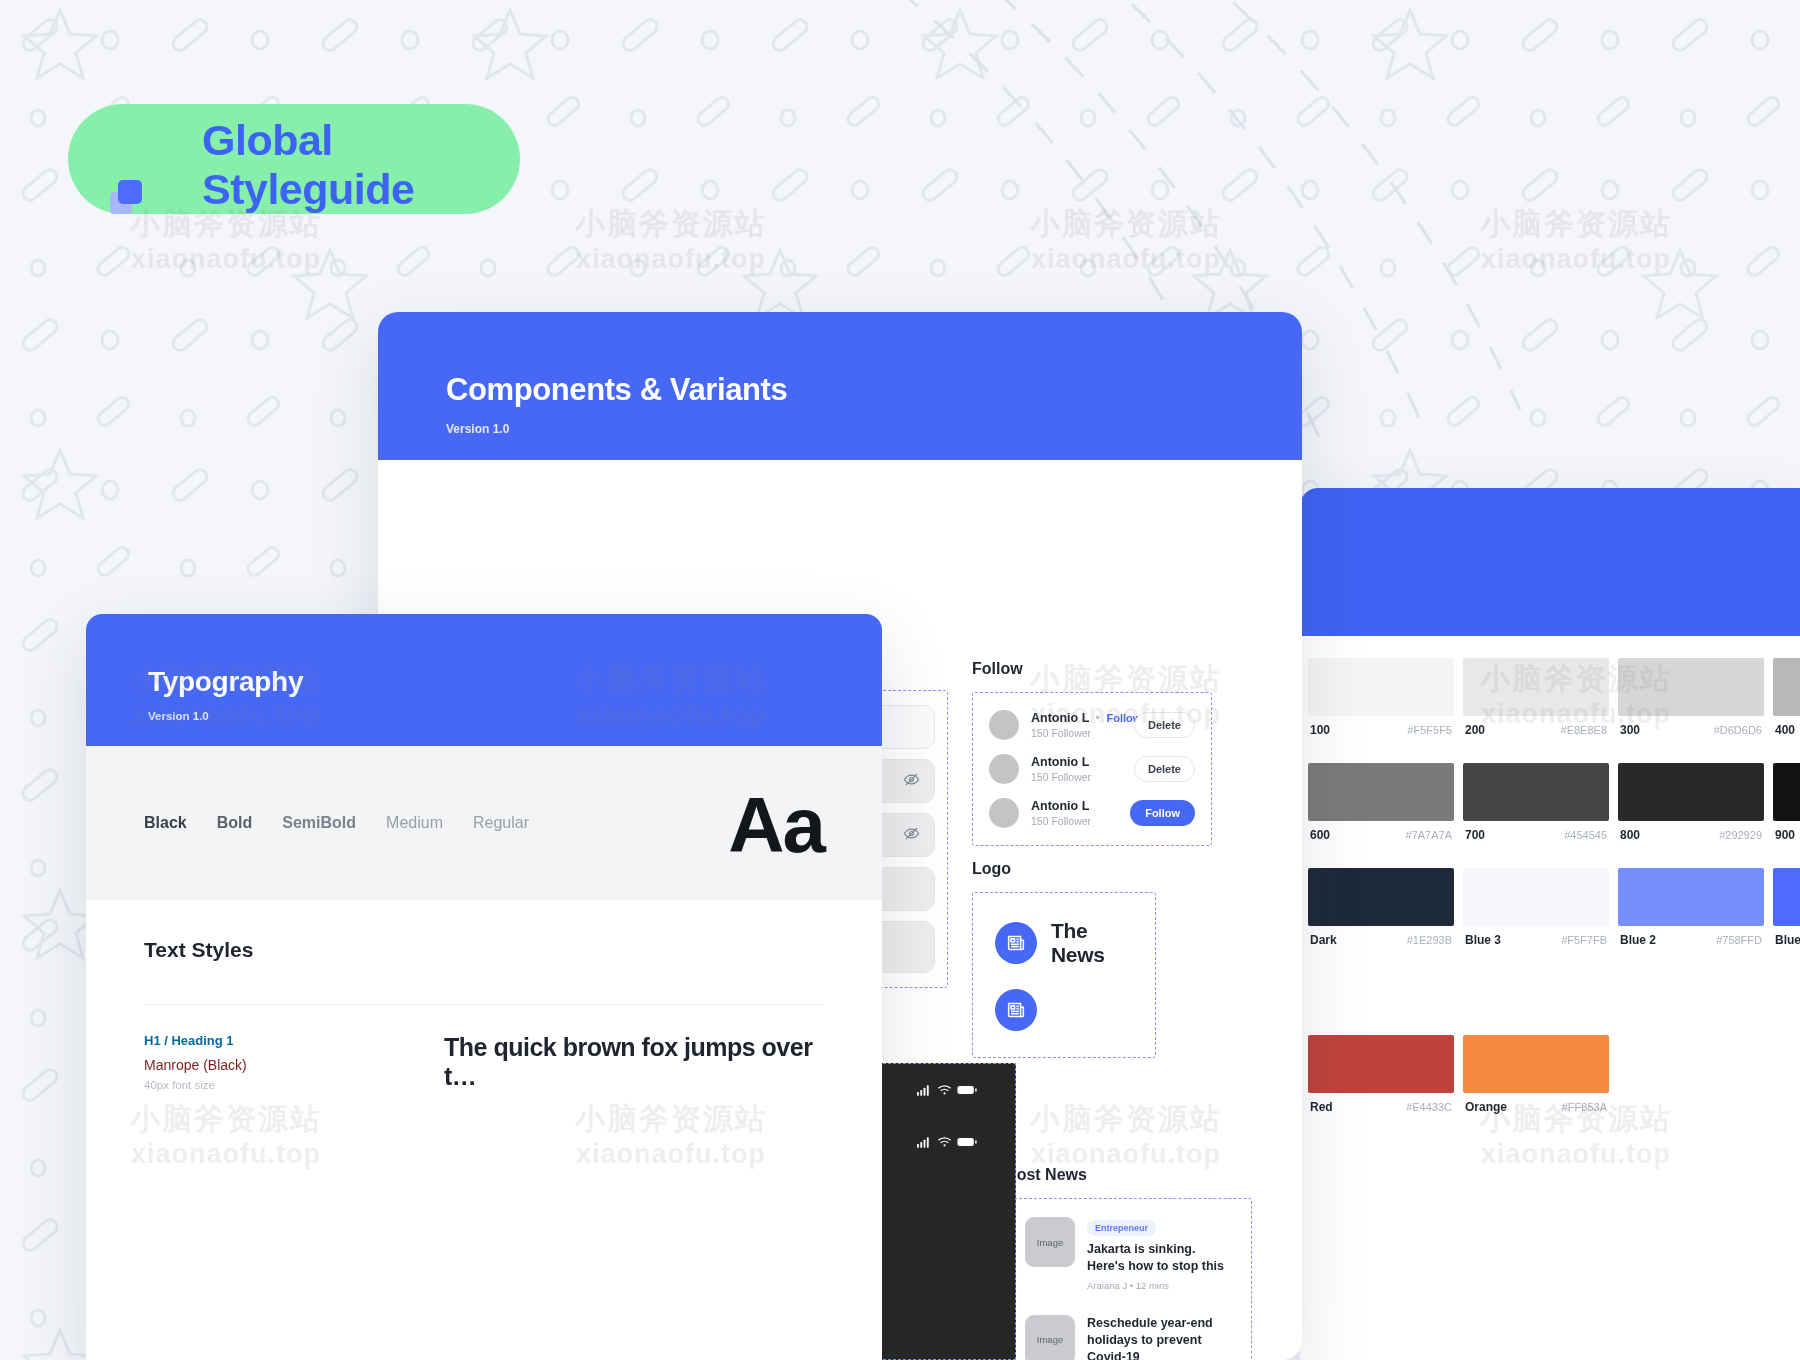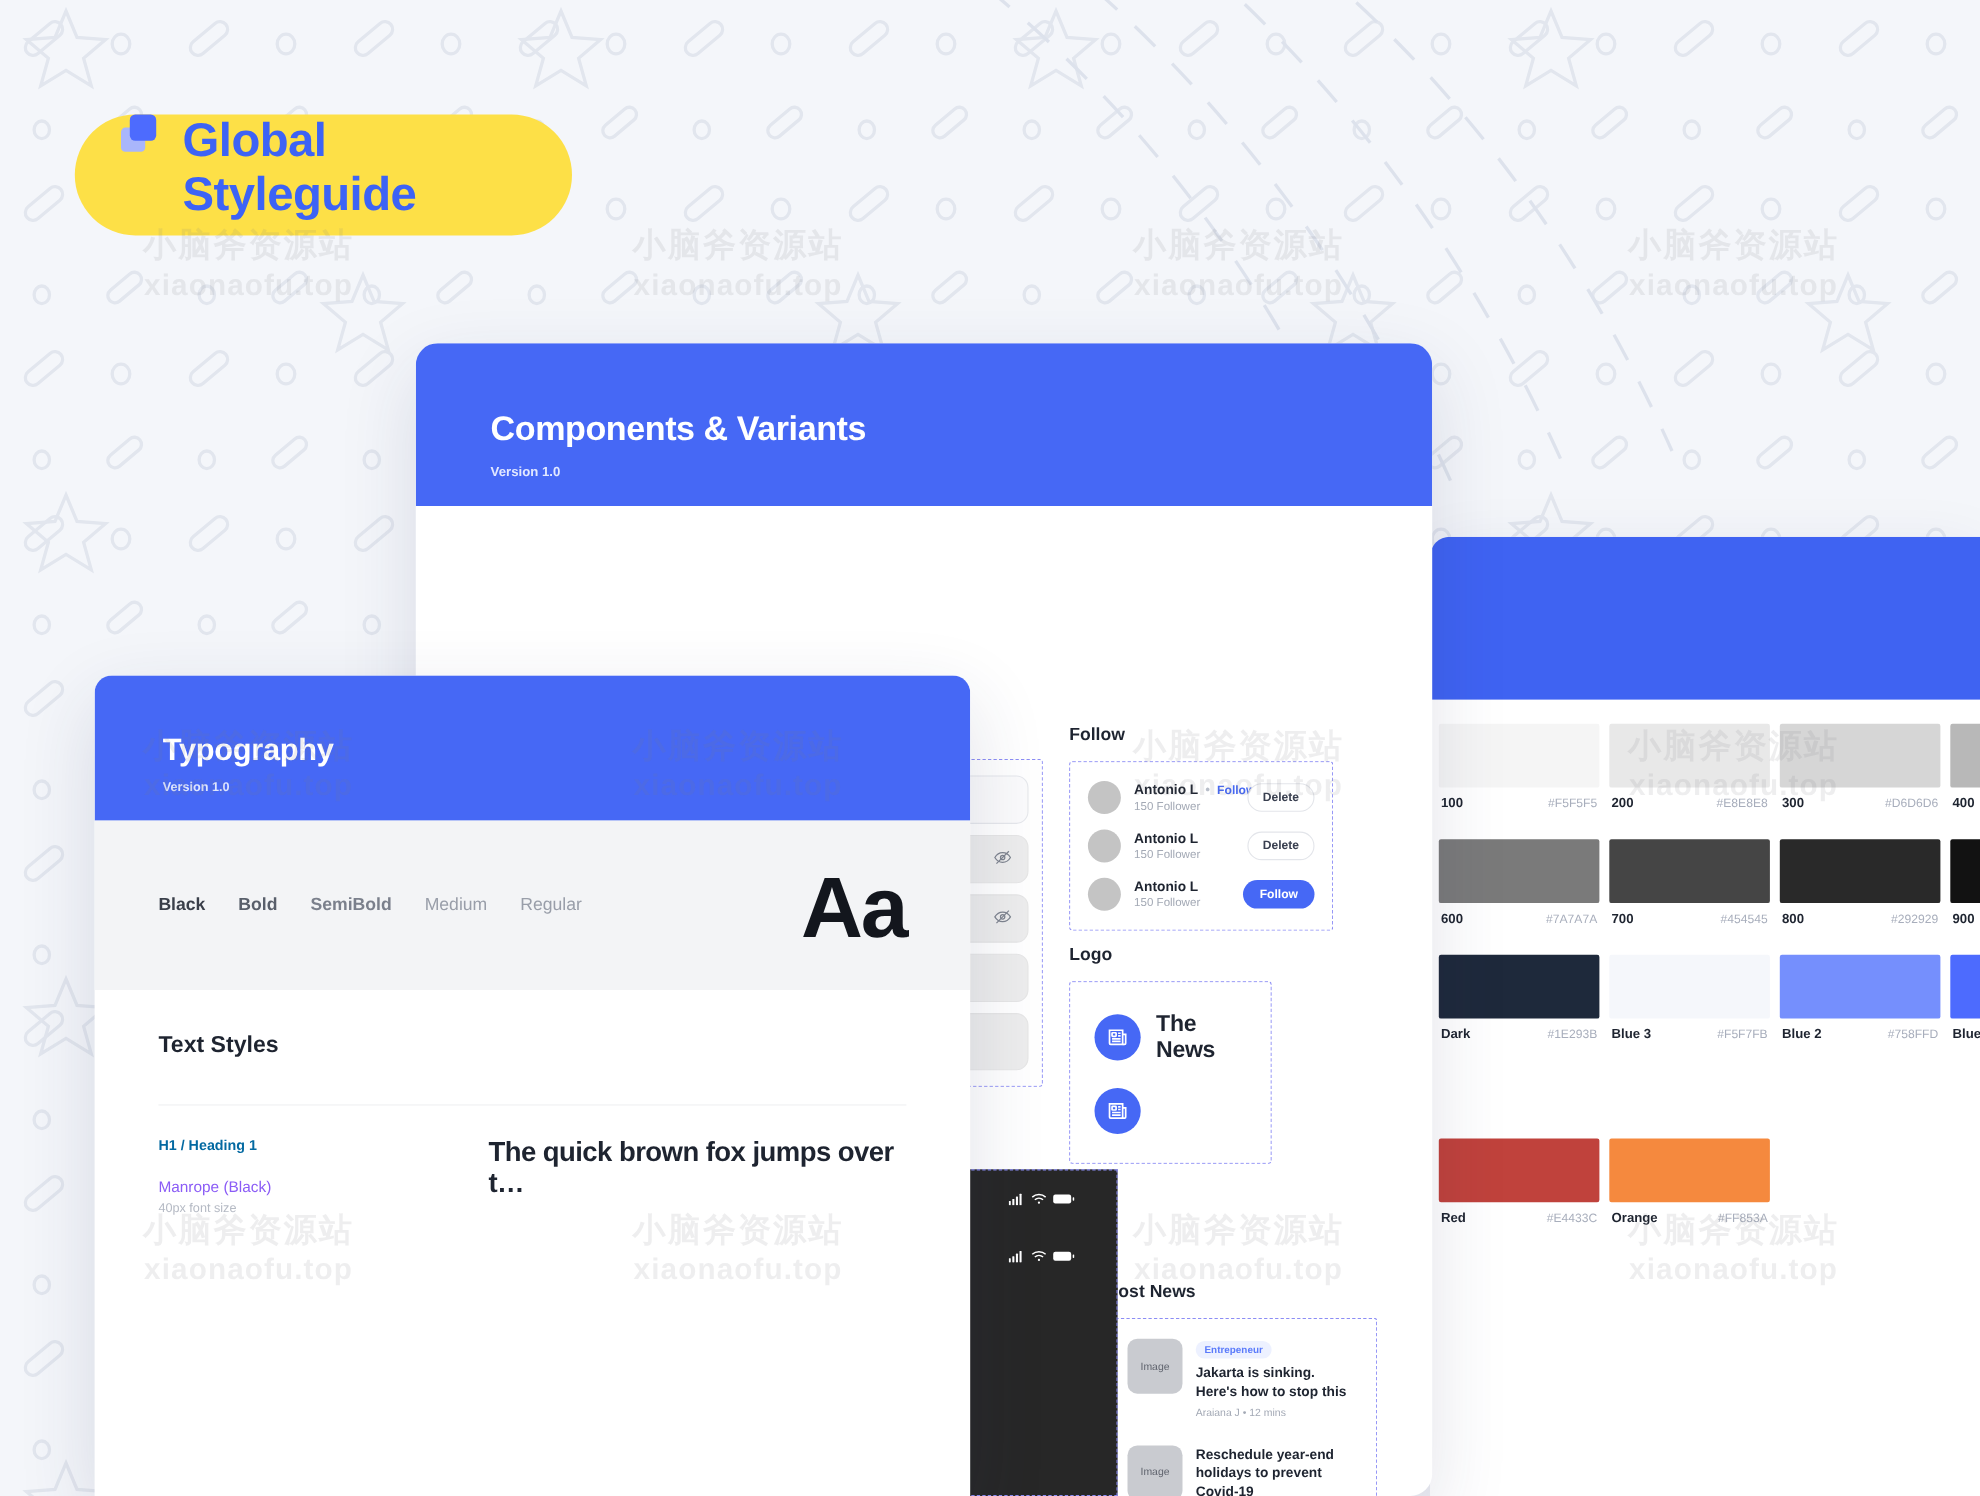--- a/index.html
+++ b/index.html
@@ -32,26 +32,27 @@
     white-space: nowrap;
   }
   .watermark .wm-cn { font-size: 30px; letter-spacing: 2px; }
   .watermark .wm-en { font-size: 27px; letter-spacing: 1px; }
 
   
   .title-pill {
     position: absolute;
     left: 68px; top: 104px;
     width: 452px; height: 110px;
-    background: #fde047;
+    background: #86efac;
     border-radius: 60px;
     display: flex;
-    align-items: flex-start;
+    align-items: flex-end;
     padding-left: 42px;
     z-index: 40;
+    gap: 36px;
   }
   .logo-mark { position: relative; width: 34px; height: 34px; margin-right: 22px; flex: none; }
   .logo-mark .sq-back {
     position: absolute; left: 0; bottom: 0;
     width: 22px; height: 22px;
     background: #A9B6FB; border-radius: 4px;
   }
   .logo-mark .sq-front {
     position: absolute; right: 2px; top: 0;
     width: 24px; height: 24px;
@@ -213,21 +214,21 @@
   .weights span.w-medium { font-weight: 500; }
   .weights span.w-regular { font-weight: 400; }
   .aa-glyph { font-size: 78px; font-weight: 700; color: #13161D; line-height: 0.85; letter-spacing: -2px; }
 
   .textstyles { padding: 38px 58px 0 58px; }
   .ts-heading { font-size: 21px; font-weight: 700; color: #1E2430; margin-bottom: 42px; }
   .ts-row { display: flex; align-items: flex-start; border-top: 1px solid #EFF0F2; padding: 28px 0 26px 0; }
   .ts-row:first-of-type { border-top: none; padding-top: 0; }
   .ts-left { width: 300px; flex: none; }
   .ts-name { font-size: 13px; font-weight: 700; color: #0369a1; }
-  .ts-font { font-size: 14px; color: #8b5cf6; margin-top: 23px; }
+  .ts-font { font-size: 14px; color: #7f1d1d; margin-top: 9px; }
   .ts-size { font-size: 11.5px; color: #B5BAC4; margin-top: 6px; }
   .ts-sample { flex: 1; }
   .ts-sample.h1 { font-size: 25px; font-weight: 800; color: #1E2430; letter-spacing: -0.5px; }
   .ts-sample.h2 { font-size: 21px; font-weight: 700; color: #1E2430; letter-spacing: -0.3px; }
 </style>
 </head>
 <body>
 
 <div class="bg-pattern">
   <svg viewBox="0 0 1800 1360" preserveAspectRatio="none" xmlns="http://www.w3.org/2000/svg">

